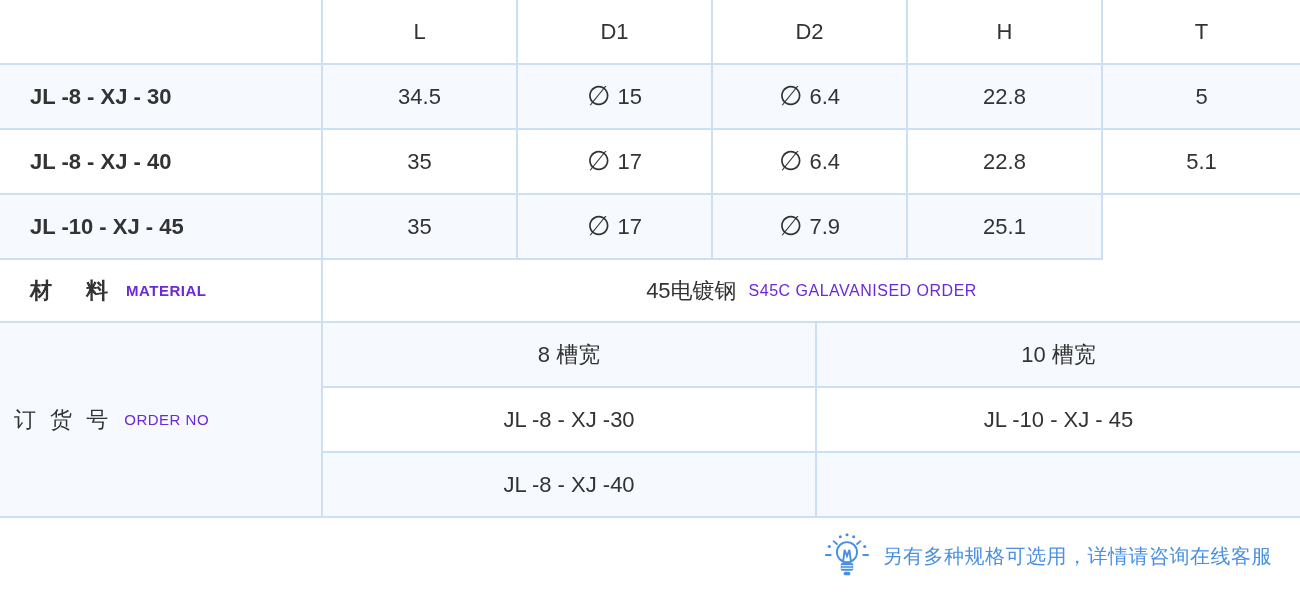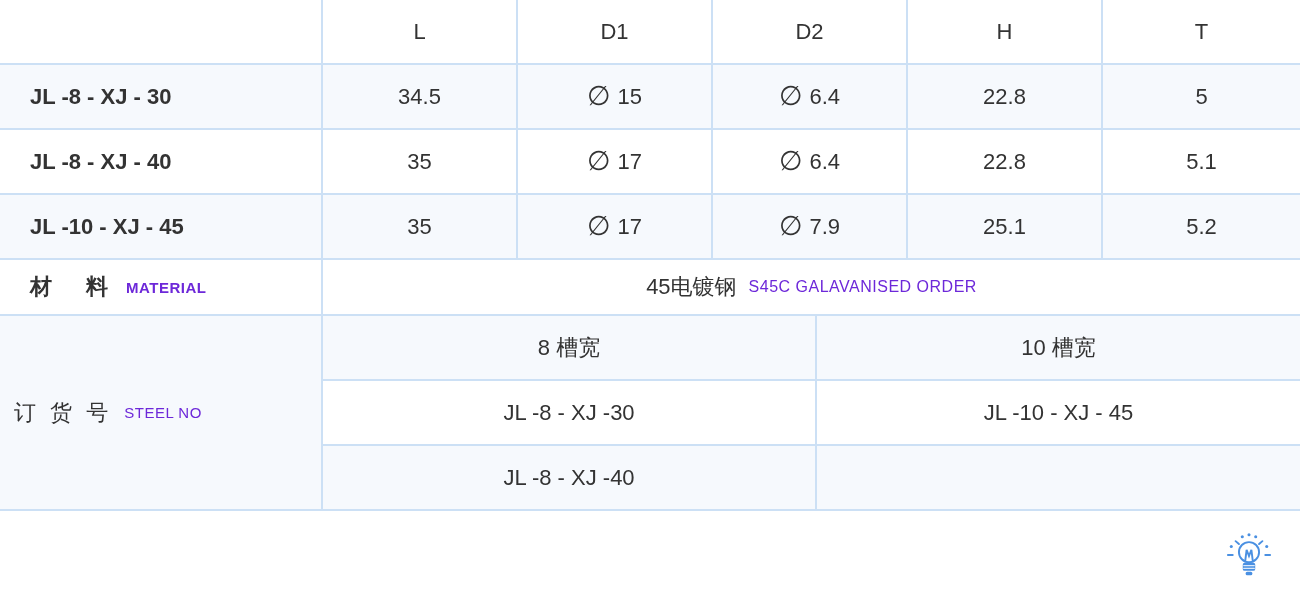--- a/index.html
+++ b/index.html
@@ -19,21 +19,21 @@
   .grid-c{display:grid;grid-template-columns:323px 494px 483px;}
 
   .cell{
     height:65px;display:flex;align-items:center;justify-content:center;
     font-size:22px;border-right:2px solid var(--border);
     border-bottom:2px solid var(--border);background:#fff;
   }
   .lastcol{border-right:none;}
   .alt{background:var(--alt);}
   .labelcell{justify-content:flex-start;padding-left:30px;font-weight:bold;}
-  .mat{height:56px;}
+  .mat{height:63px;}
   .cn-wide{letter-spacing:6px;}
   .cn-mid{letter-spacing:4px;}
   .sub-en{font-size:15px;color:#6d28d9;margin-left:12px;letter-spacing:.5px;}
   .dia{font-family:"DejaVu Sans",sans-serif;font-size:27px;font-weight:300;
     line-height:1;margin-right:7px;position:relative;top:-1px;}
   .order-label{
     grid-row:1 / span 3;height:195px;display:flex;align-items:center;
     justify-content:flex-start;padding-left:14px;font-size:22px;
     border-right:2px solid var(--border);border-bottom:2px solid var(--border);
     background:var(--alt);
@@ -91,38 +91,37 @@
     <div class="cell alt">35</div>
     <div class="cell alt">
       <span class="dia">∅</span>
       <span>17</span>
     </div>
     <div class="cell alt">
       <span class="dia">∅</span>
       <span>7.9</span>
     </div>
     <div class="cell alt">25.1</div>
-    <div class="cell alt lastcol">5.2</div>
   </div>
 
   <div class="grid-b">
     <div class="cell mat labelcell">
       <span class="cn-wide">材　料</span>
       <span class="sub-en">MATERIAL</span>
     </div>
     <div class="cell mat lastcol">
       <span>45电镀钢</span>
       <span class="sub-en" style="font-size:16px;">S45C GALAVANISED ORDER</span>
     </div>
   </div>
 
   <div class="grid-c">
     <div class="order-label">
       <span class="cn-mid">订 货 号</span>
-      <span class="sub-en">STEEL NO</span>
+      <span class="sub-en">ORDER NO</span>
     </div>
     <div class="cell alt">8 槽宽</div>
     <div class="cell alt lastcol">10 槽宽</div>
 
     <div class="cell">JL -8 - XJ -30</div>
     <div class="cell lastcol">JL -10 - XJ - 45</div>
 
     <div class="cell alt">JL -8 - XJ -40</div>
     <div class="cell alt lastcol"></div>
   </div>
@@ -148,15 +147,16 @@
         <path d="M20 29.5 L21.5 17.5 L24 24 L26.5 17.5 L28 29.5"></path>
 
         <g fill="#4a90e2" stroke="none">
           <rect x="17.5" y="31" width="13" height="8.5" rx="2"></rect>
           <rect x="20.5" y="40.5" width="7" height="3.5" rx="1.6"></rect>
         </g>
         <path d="M18.5 34 H29.5" stroke="#dceafb" stroke-width="1.3"></path>
         <path d="M18.5 37 H29.5" stroke="#dceafb" stroke-width="1.3"></path>
       </svg>
     </span>
+    <span class="hint-text">另有多种规格可选用，详情请咨询在线客服</span>
   </div>
 
 </div>
 
 </body></html>

